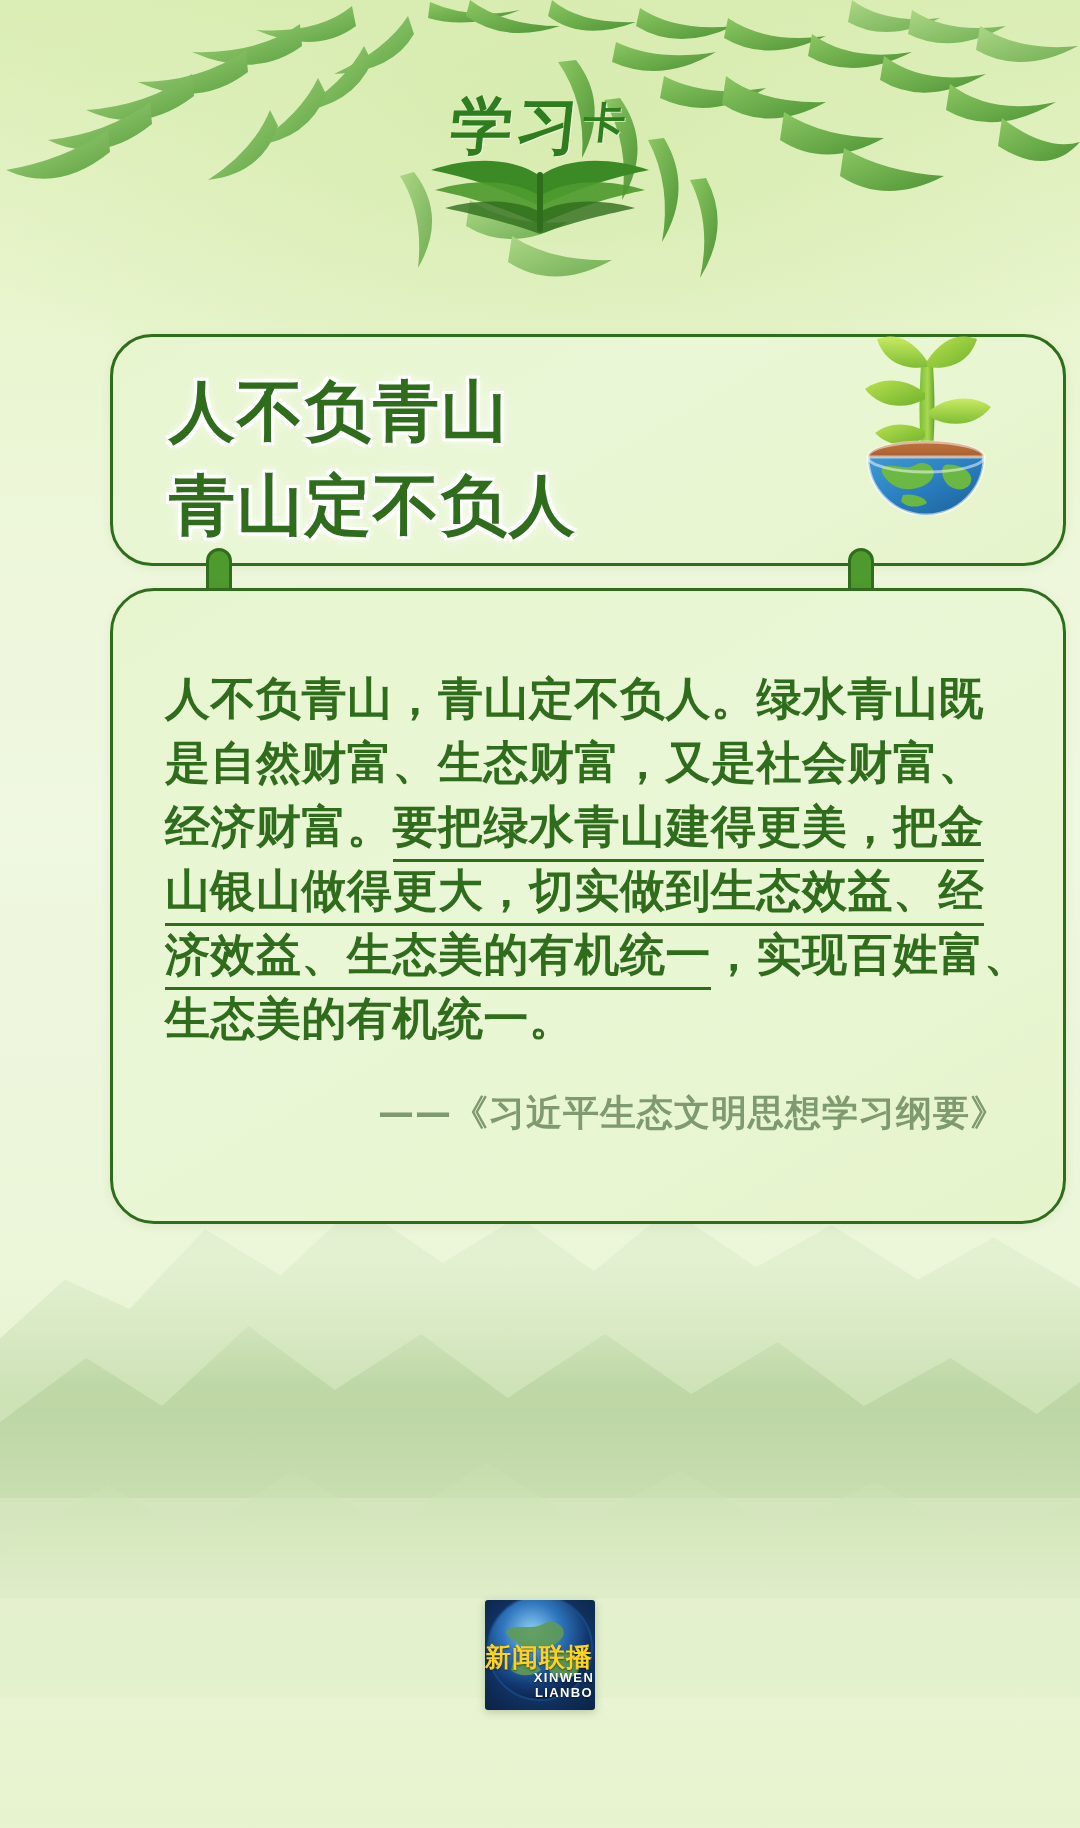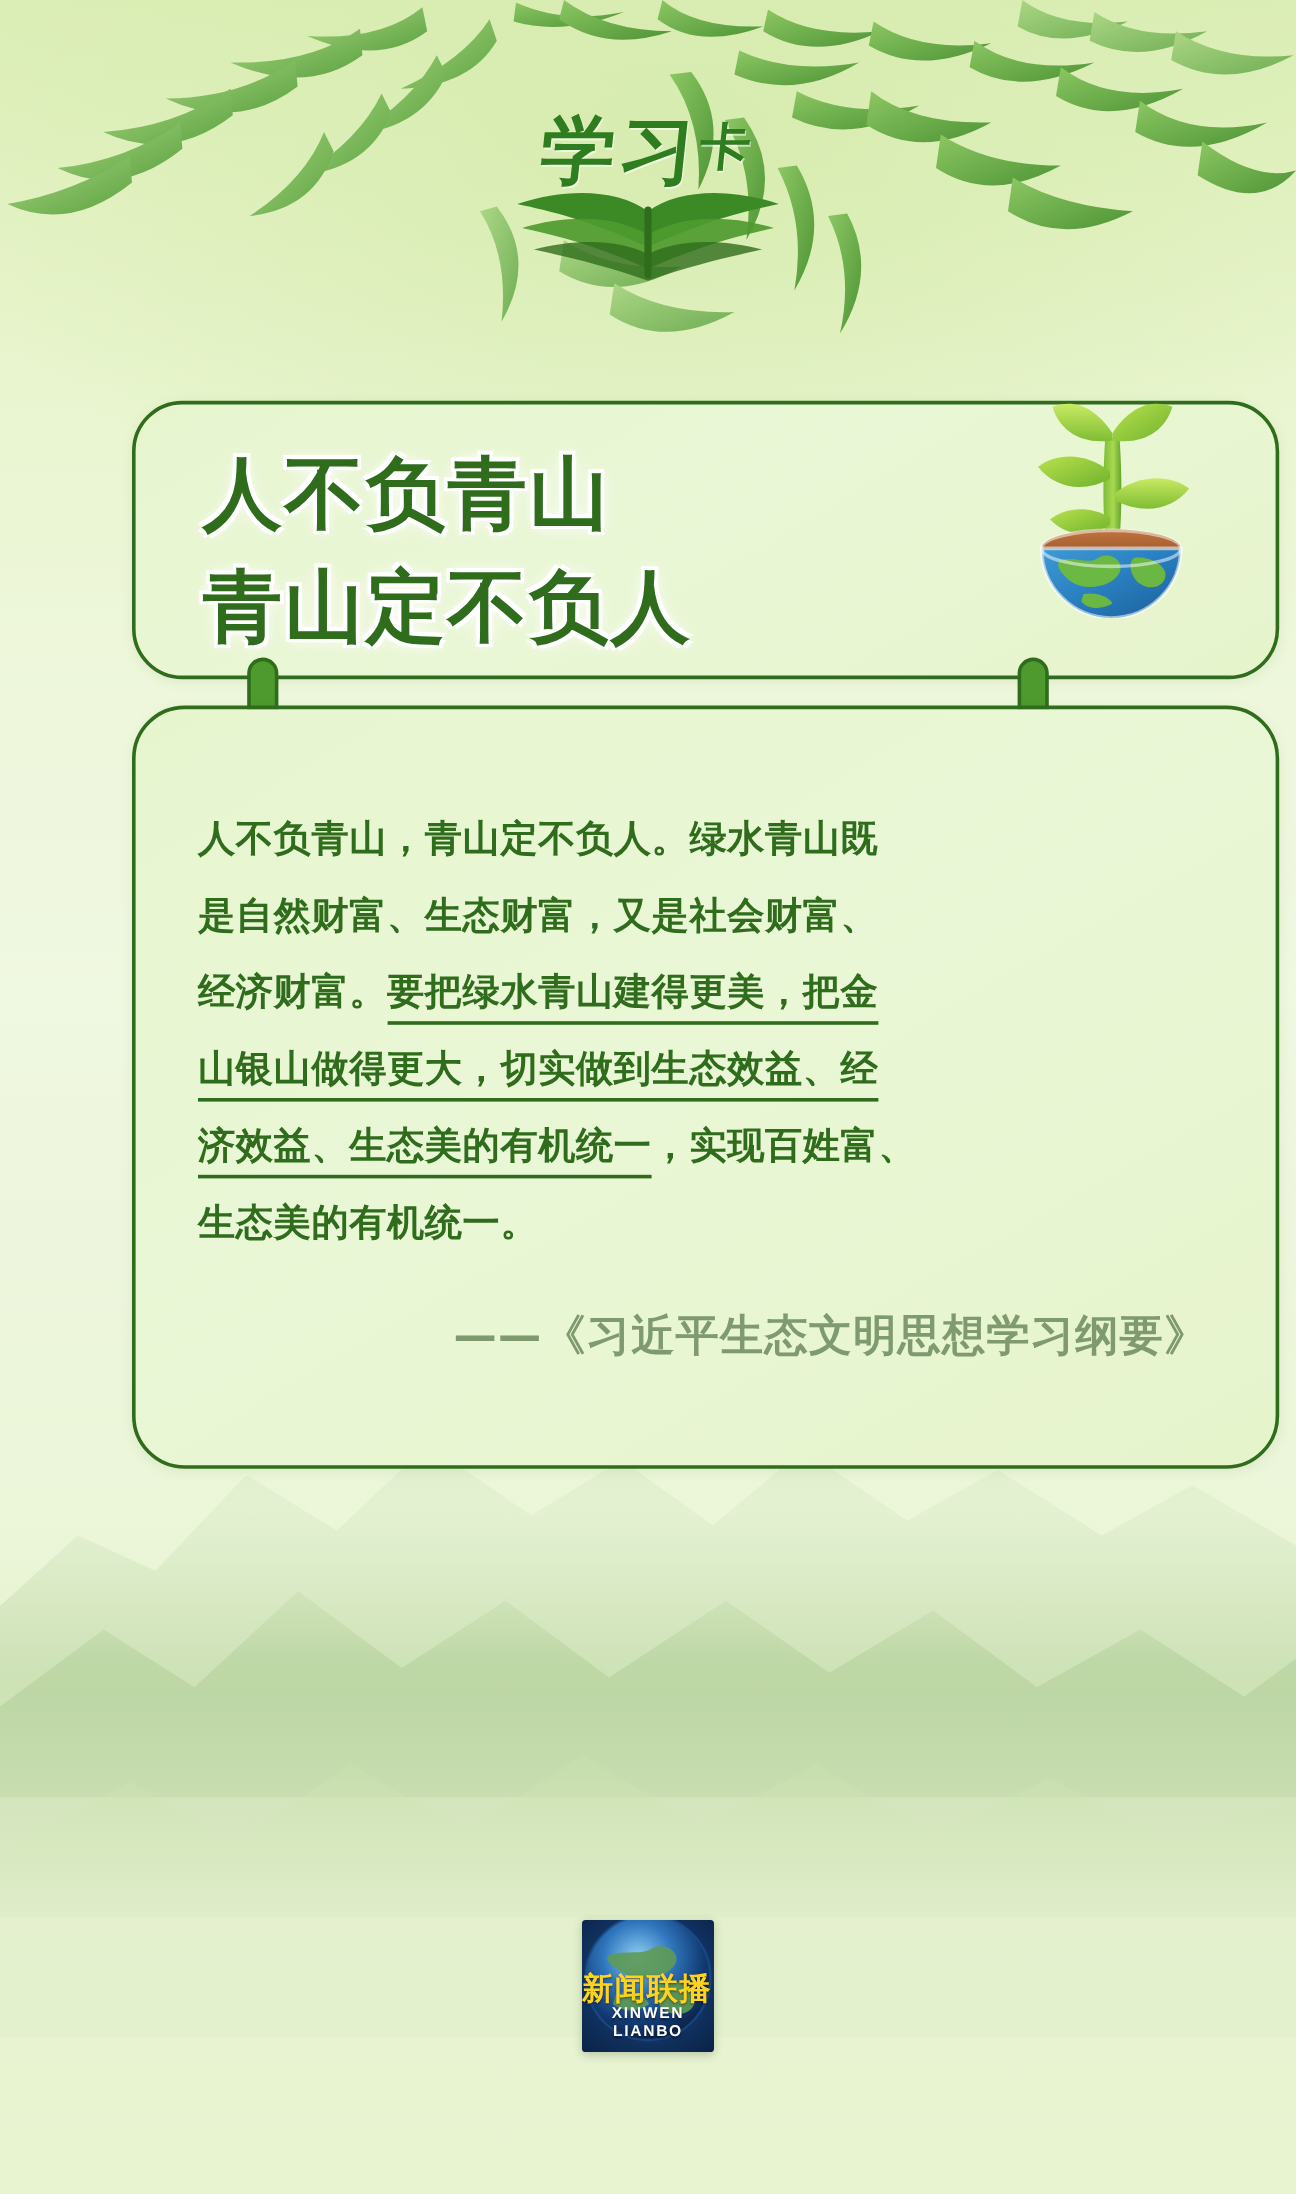--- a/index.html
+++ b/index.html
@@ -83,21 +83,21 @@
   .conn-l{left:206px;top:548px;}
   .conn-r{left:848px;top:548px;}
 
   
   .sprout{position:absolute;right:44px;top:-22px;width:186px;height:200px;}
 
   
   .body-zone{position:absolute;left:52px;top:76px;width:852px;}
   .body-line{
     font-family:"DejaVu Sans","Liberation Sans",sans-serif;
-    font-weight:700;font-size:31px;line-height:64px;
+    font-weight:700;font-size:45px;line-height:64px;
     color:#2f6d1d;letter-spacing:0.5px;white-space:nowrap;
   }
   .ul{border-bottom:3px solid #2f6d1d;padding-bottom:6px;}
   .cite{
     position:absolute;right:56px;top:498px;
     font-family:"DejaVu Sans","Liberation Sans",sans-serif;
     font-size:36px;color:#7f9a6e;letter-spacing:1px;font-weight:700;
   }
 
   
@@ -109,21 +109,21 @@
       #0b2246;
     box-shadow:0 2px 8px rgba(40,70,30,.25);
   }
   .nl-cn{position:absolute;left:0;top:40px;width:100%;
      font-family:"DejaVu Sans","Liberation Sans",sans-serif;
      font-weight:700;font-size:26px;color:#ffd21e;letter-spacing:1px;
      text-shadow:0 1px 2px rgba(0,0,0,.5);}
   .nl-en{position:absolute;left:0;top:70px;width:100%;text-align:center;
      font-family:"Liberation Sans",sans-serif;
      font-weight:700;font-size:13px;color:#ffffff;letter-spacing:1.4px;
-     text-shadow:0 1px 2px rgba(0,0,0,.5);}
+     text-shadow:0 1px 2px rgba(0,0,0,.5);padding-left:24px;}
 </style>
 </head>
 <body>
 
 <div class="poster">
 
   <div class="mountain m1"></div>
   <div class="mountain m2"></div>
   <div class="mountain m3"></div>
   <div class="haze"></div>

